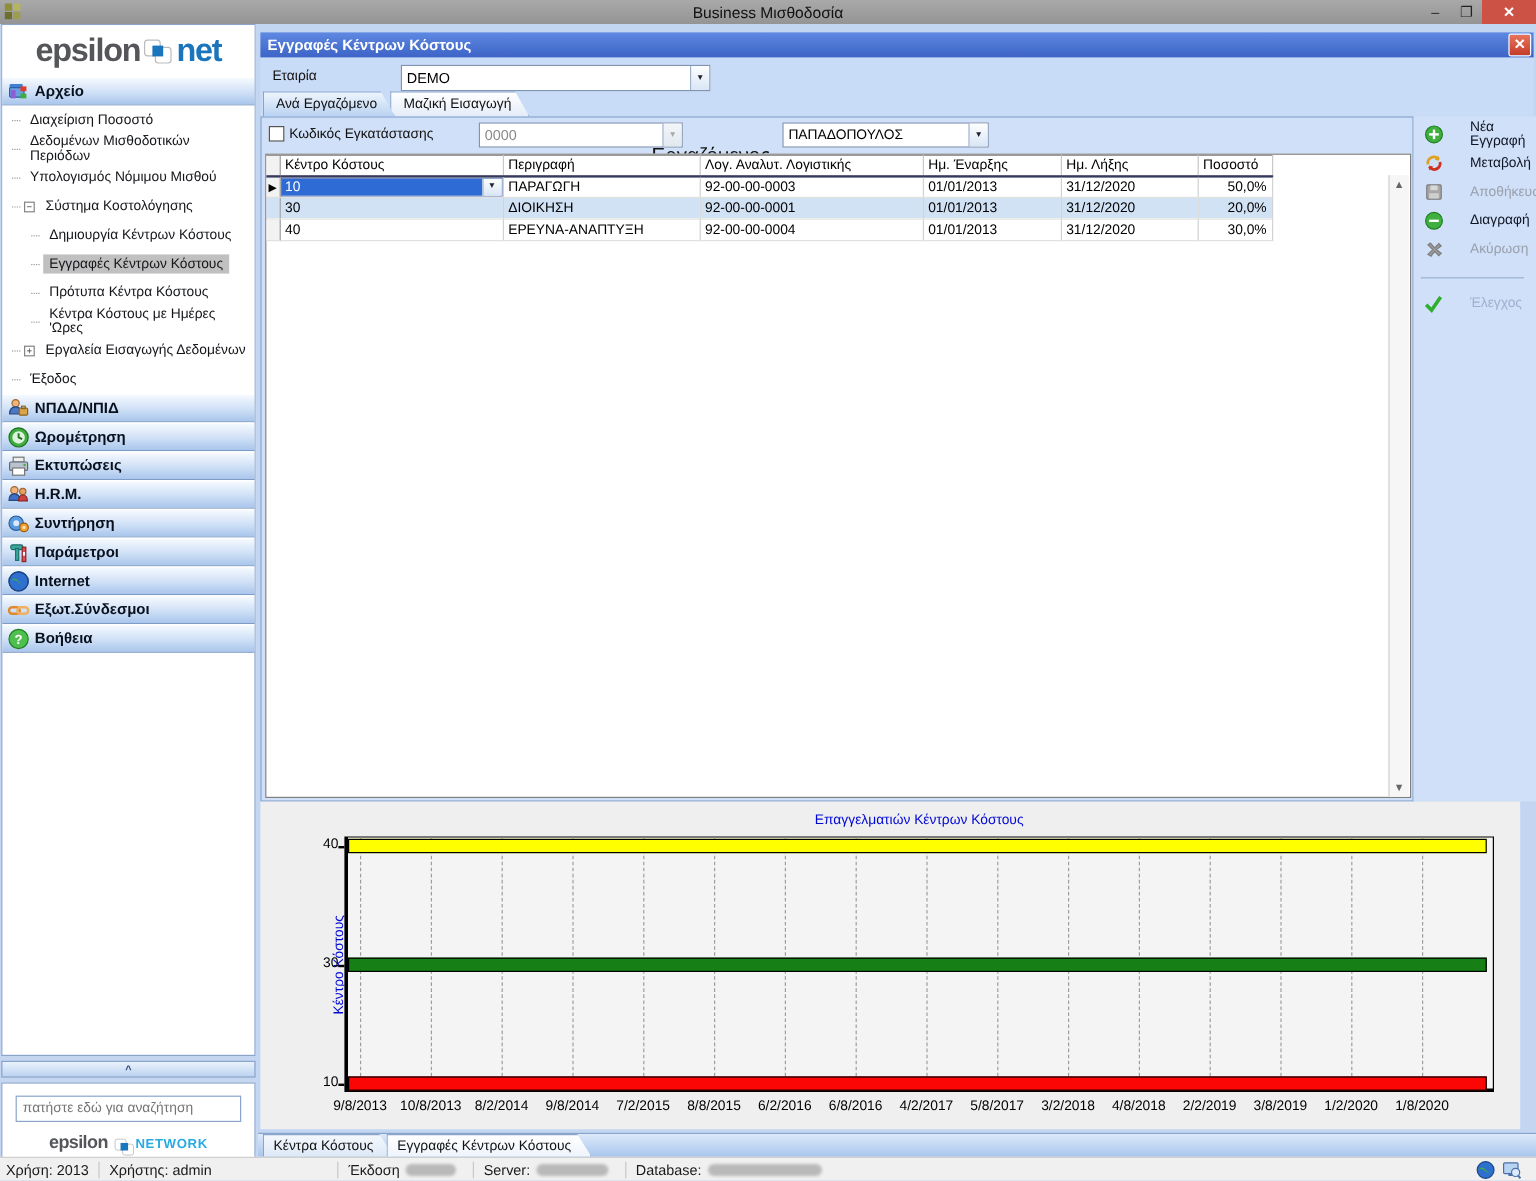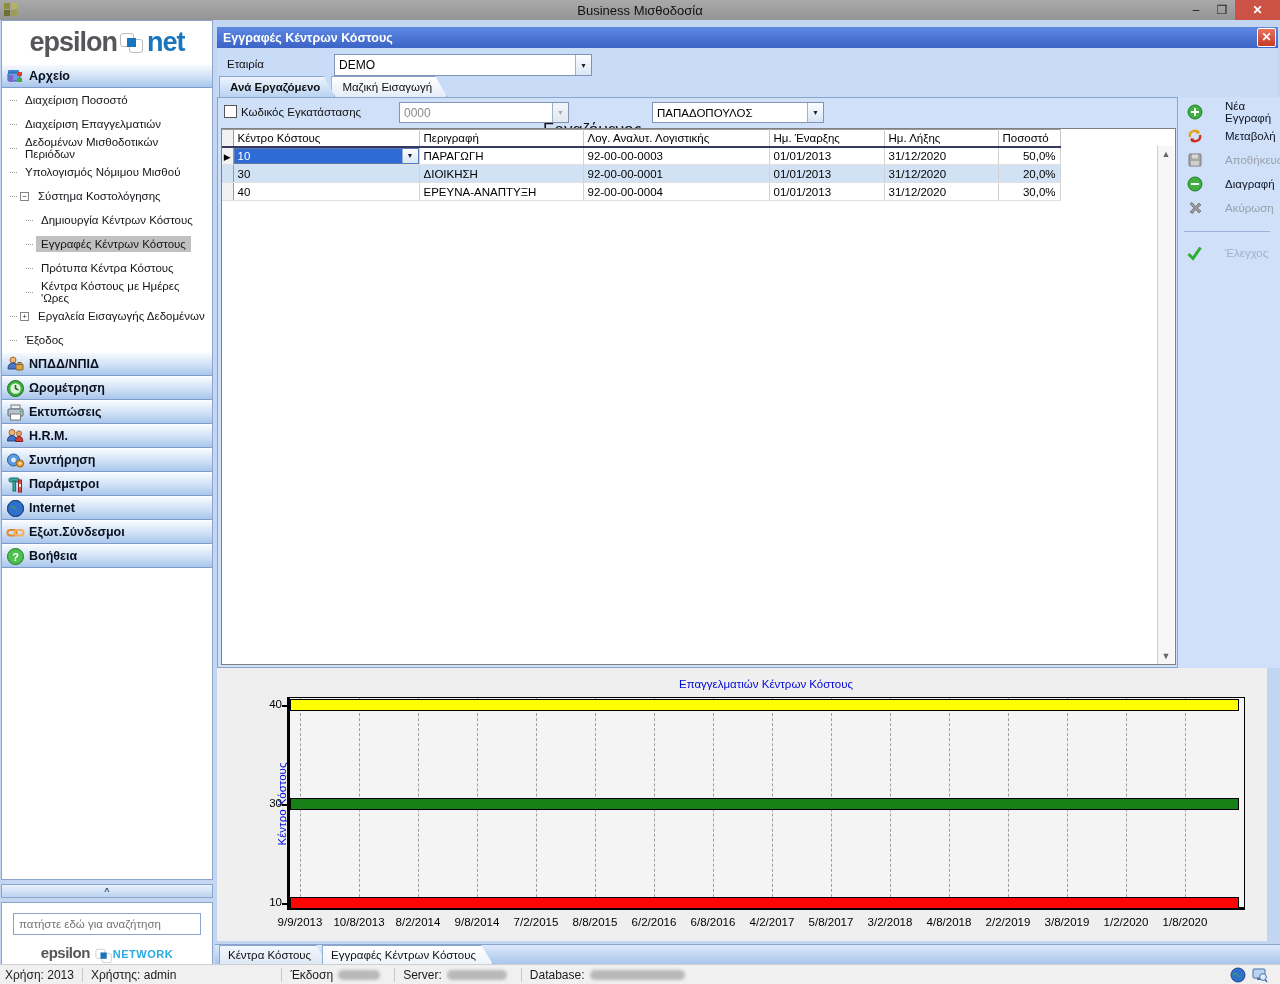--- a/index.html
+++ b/index.html
@@ -66,21 +66,21 @@
   #company-label { position:absolute; left:10px; top:4px; font-size:11.5px; color:#111; }
   .combo { position:absolute; background:#fff; border:1px solid #8095b5; display:flex; align-items:center;margin-left:44px; }
   .combo .val { flex:1; font-size:12px; padding:0 4px; color:#000; white-space:nowrap; overflow:hidden; }
   .combo .btn { width:16px; align-self:stretch; background:linear-gradient(#fdfefe,#d9e6f6);
     border-left:1px solid #9fb2cc; display:flex; align-items:center; justify-content:center;
     font-size:7px; color:#223; }
   #company-combo { left:73px; top:0; width:258px; height:22px; }
   .tabs-row { position:absolute; left:4px; top:56px; height:21px; display:flex; }
   .tab { height:21px; padding:0 14px 0 10px; font-size:11.5px; color:#111; display:flex; align-items:center;
     clip-path:polygon(0 0, calc(100% - 12px) 0, 100% 100%, 0 100%); border:1px solid #8aa4cc; border-bottom:none; }
-  .tab.active { background:linear-gradient(#eef5fd,#b9d2f1); font-weight:bold; z-index:2; }
+  .tab.active { background:linear-gradient(#eef5fd,#b9d2f1); font-weight:normal; z-index:2; }
   .tab.inactive { background:linear-gradient(#ffffff,#e4ecf8); margin-left:-4px; z-index:1; }
 
   #tab-page { position:absolute; left:2px; top:77px; width:961px; height:571px;
     background:#cfe0f8; border:1px solid #88a6cf; }
   #filter-row { position:absolute; left:0; top:0; width:100%; height:29px; }
   #install-check { position:absolute; left:6px; top:7px; width:13px; height:13px; background:#fff; border:1px solid #555; }
   #install-label { position:absolute; left:23px; top:8px; font-size:11.5px; color:#111; }
   #install-combo { left:137px; top:4px; width:170px; height:21px; }
   #install-combo .val { color:#8a8a8a; }
   #install-combo .btn { color:#aaa; background:linear-gradient(#f4f6f9,#e2e8f0); }
@@ -191,24 +191,20 @@
           <rect x="11" y="11" width="5" height="4" fill="#3fae3f"></rect>
           <rect x="3" y="8" width="4" height="7" fill="#8e5fd4"></rect>
         </svg>
       </span>
       <span>Αρχείο</span>
     </div>
     <div id="tree">
         <div class="tree-item lvl1">
           <span class="dots"></span>
           <span class="lbl">Διαχείριση Ποσοστό</span>
-        </div>
-        <div class="tree-item lvl1">
-          <span class="dots"></span>
-          <span class="lbl">Διαχείριση Επαγγελματιών</span>
         </div>
         <div class="tree-item lvl1">
           <span class="dots"></span>
           <span class="lbl">Δεδομένων Μισθοδοτικών Περιόδων</span>
         </div>
         <div class="tree-item lvl1">
           <span class="dots"></span>
           <span class="lbl">Υπολογισμός Νόμιμου Μισθού</span>
         </div>
         <div class="tree-item lvl1">
@@ -519,21 +515,21 @@
         </span>
         <span>Έλεγχος</span>
       </div>
     </div>
 
   <div id="chart-panel">
     <div id="chart-title">Επαγγελματιών Κέντρων Κόστους</div>
     <div id="chart-ylabel">Κέντρο Κόστους</div>
     <div id="chart-plot">
         <div class="gridline" style="left:10px"></div>
-        <div class="xtick-lbl" style="left:10px">9/9/2013</div>
+        <div class="xtick-lbl" style="left:10px">9/8/2013</div>
         <div class="gridline" style="left:69px"></div>
         <div class="xtick-lbl" style="left:69px">10/8/2013</div>
         <div class="gridline" style="left:128px"></div>
         <div class="xtick-lbl" style="left:128px">8/2/2014</div>
         <div class="gridline" style="left:187px"></div>
         <div class="xtick-lbl" style="left:187px">9/8/2014</div>
         <div class="gridline" style="left:246px"></div>
         <div class="xtick-lbl" style="left:246px">7/2/2015</div>
         <div class="gridline" style="left:305px"></div>
         <div class="xtick-lbl" style="left:305px">8/8/2015</div>

